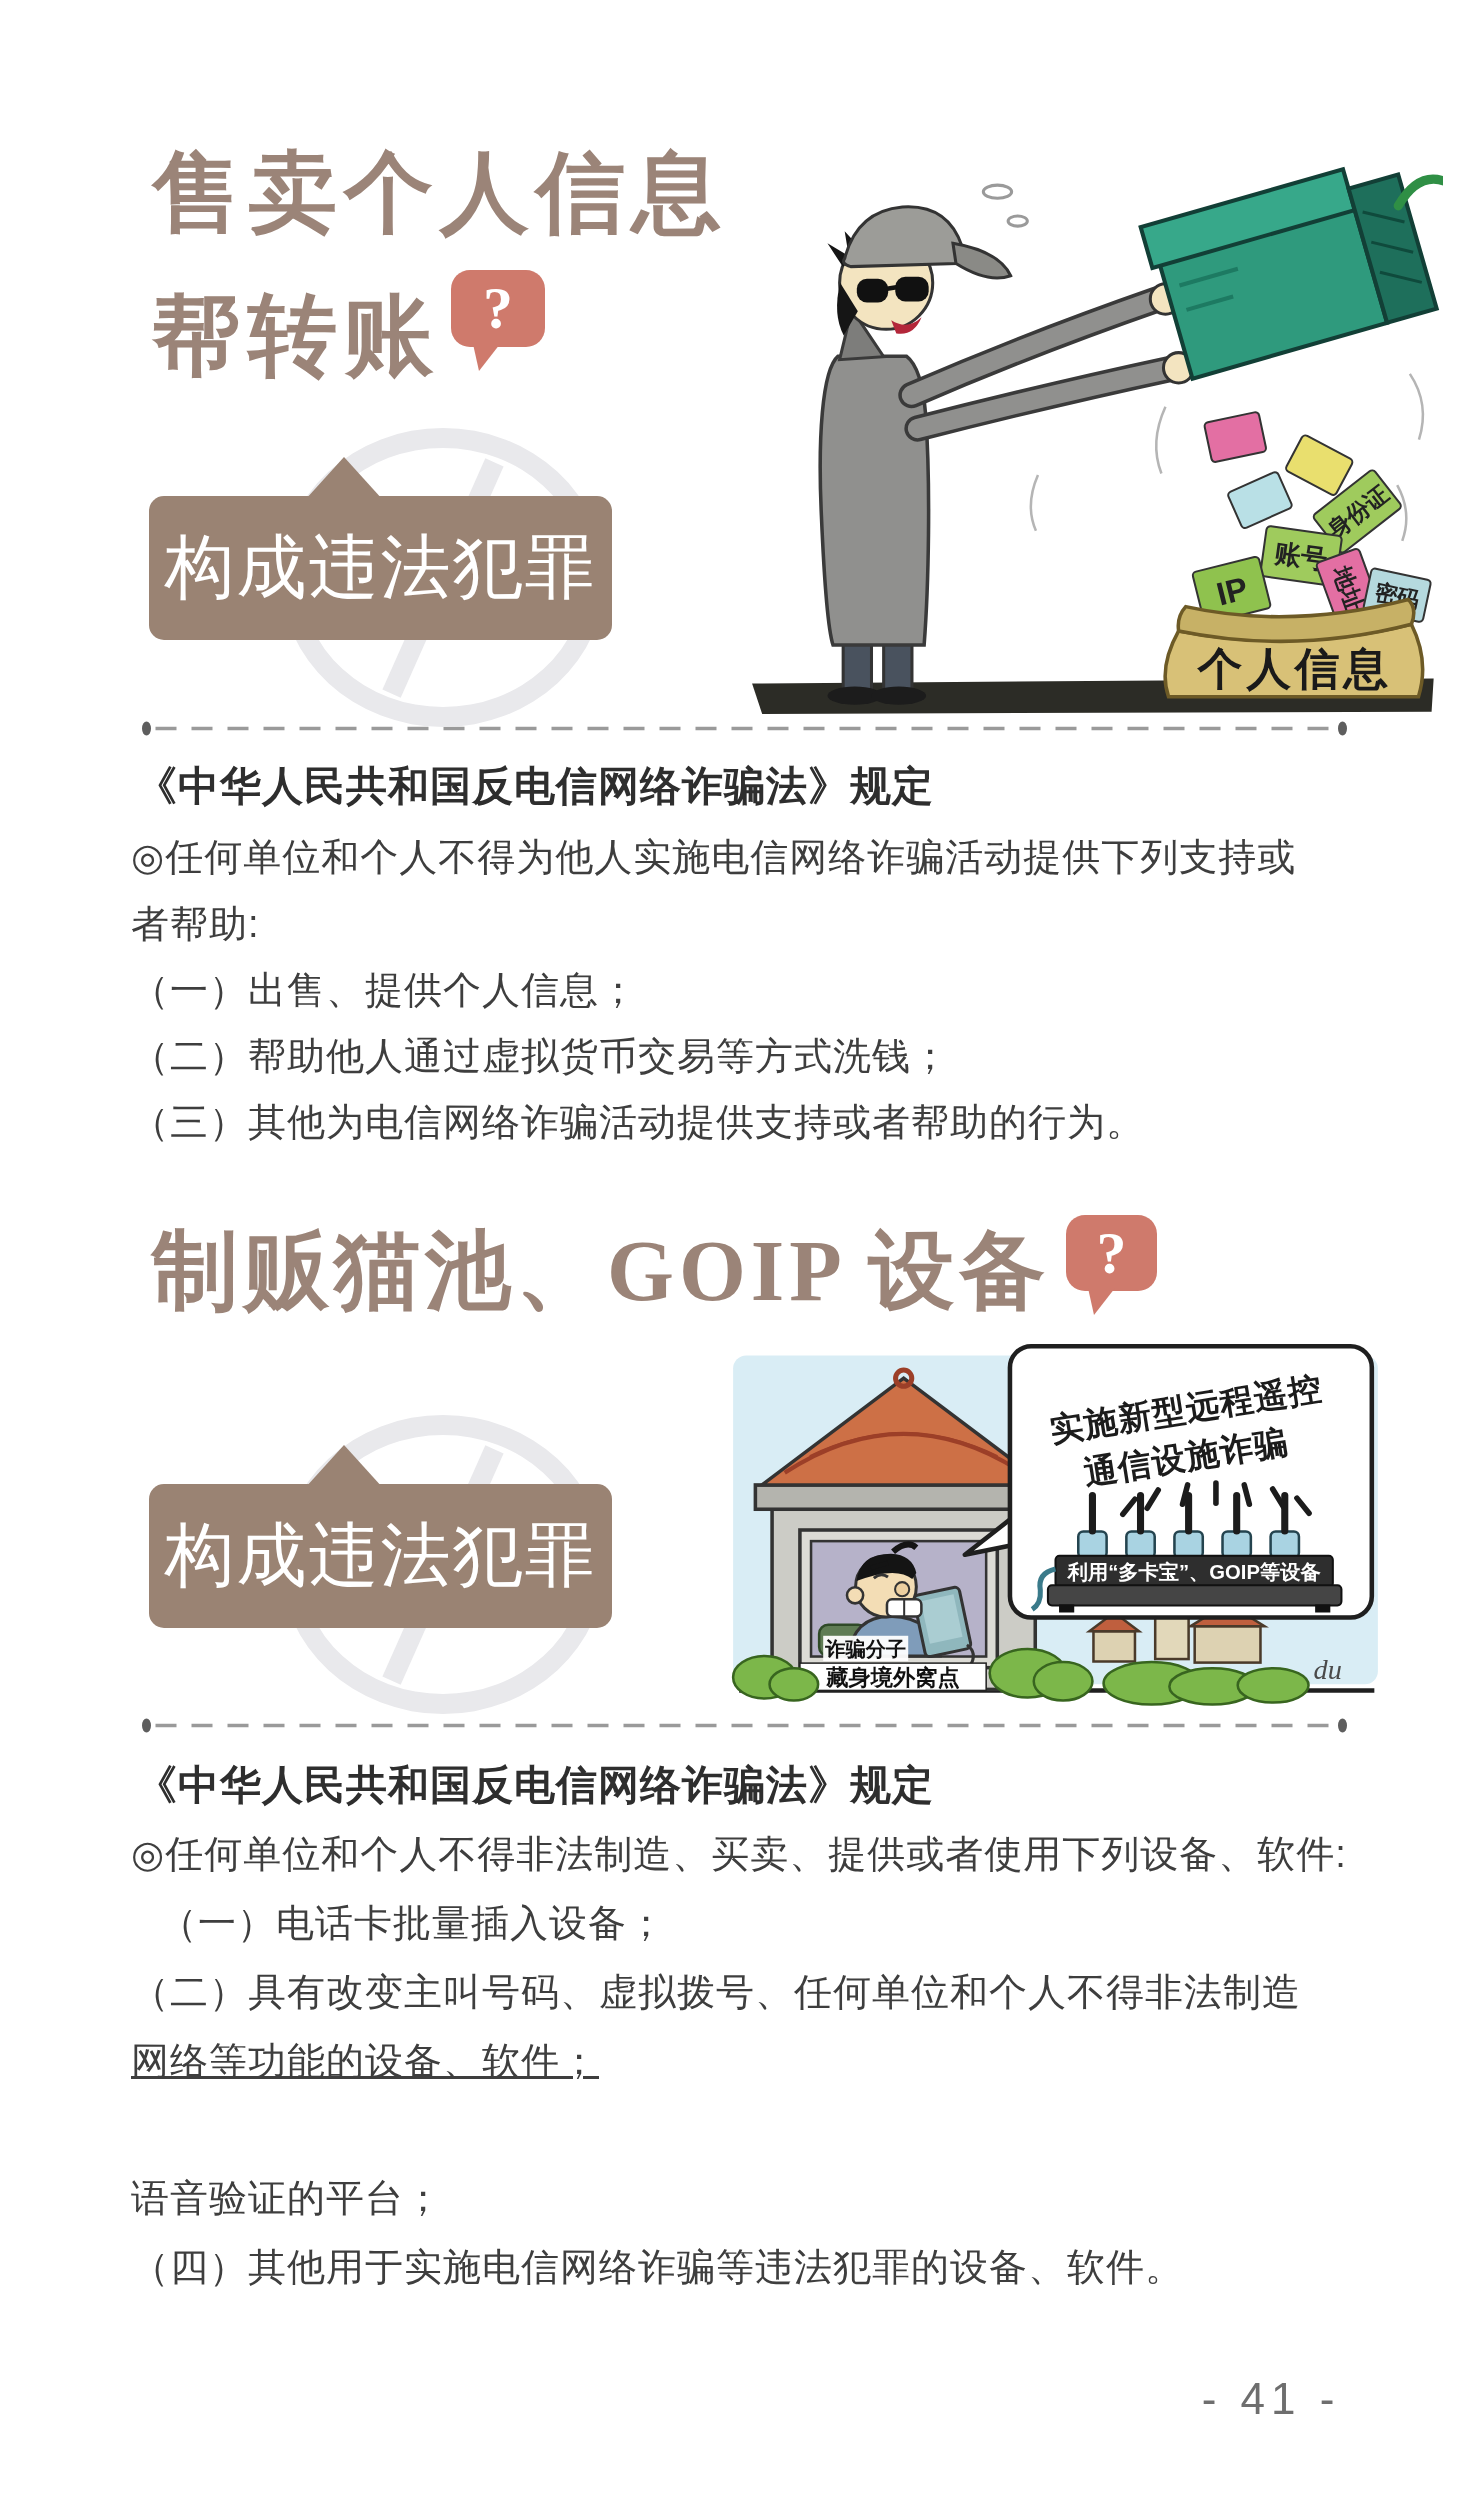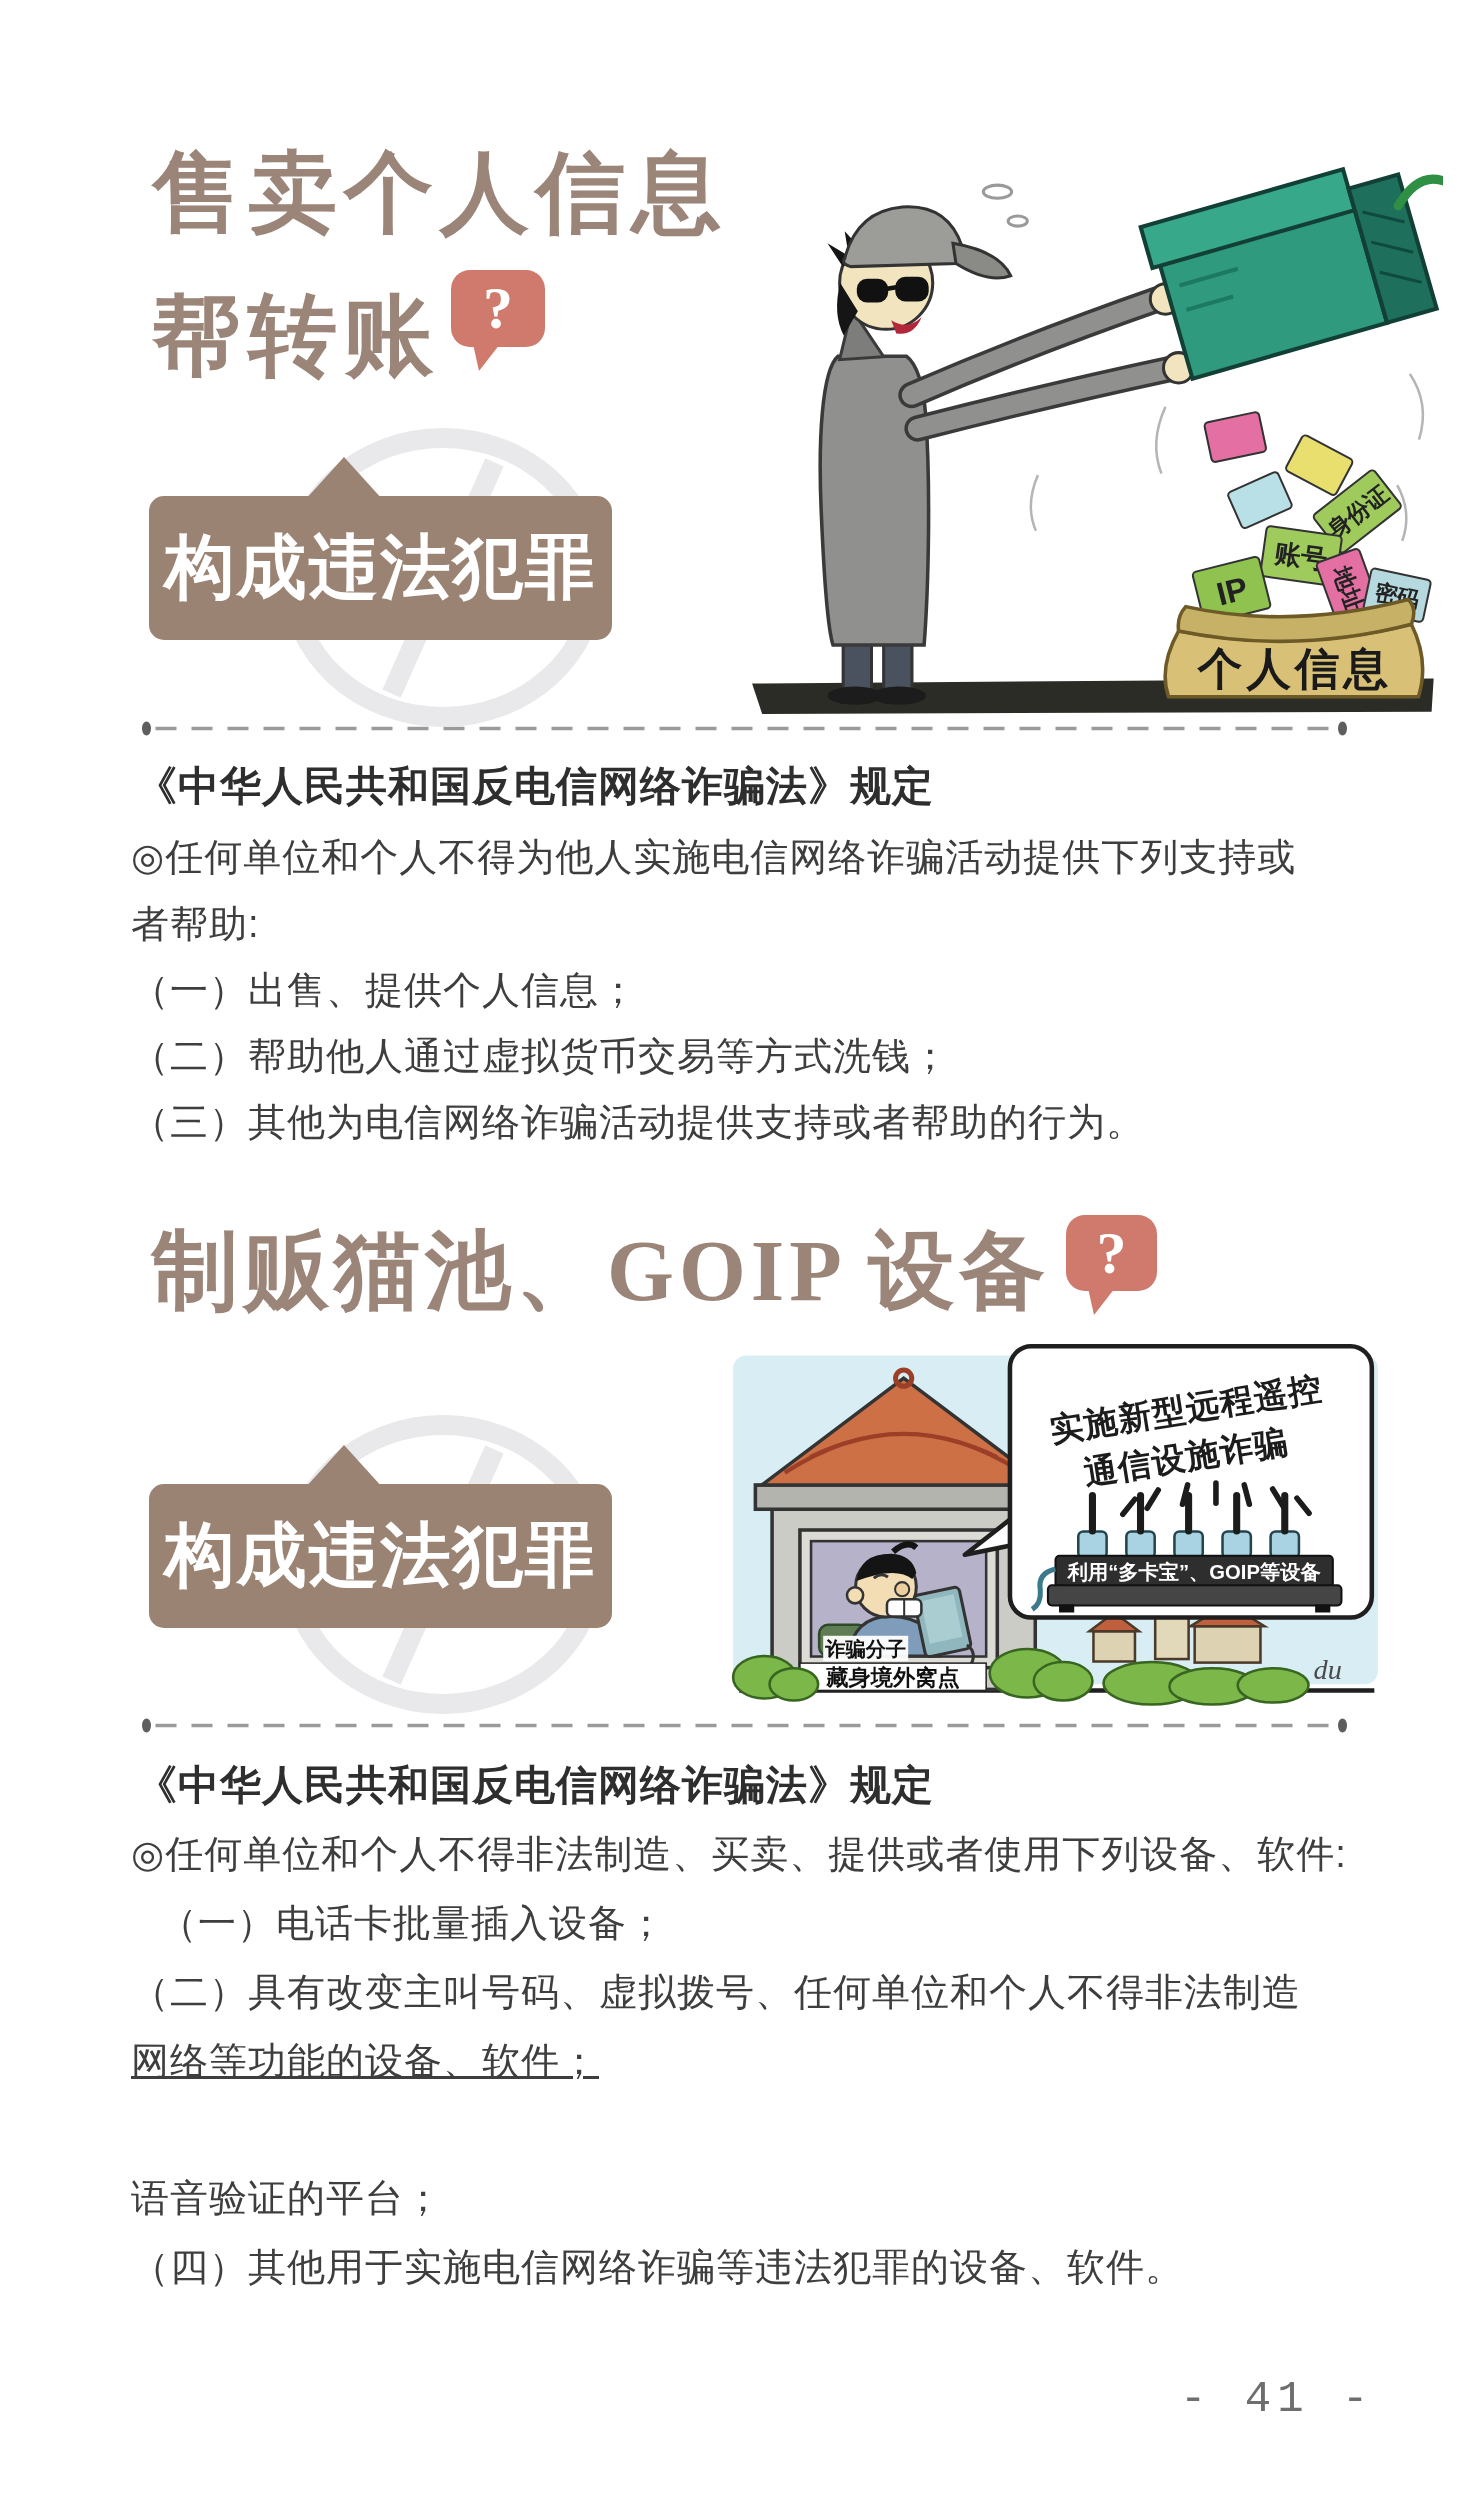--- a/index.html
+++ b/index.html
@@ -44,21 +44,21 @@
   .ban1 { left:281px; top:428px; }
   .ban2 { left:281px; top:1415px; }
 
   .callout {
     position:absolute; left:149px; width:463px; height:144px;
     background:#9a8373; border-radius:15px; z-index:2;
     display:flex; align-items:center; justify-content:center;
   }
   .co1 { top:496px; } .co2 { top:1484px; }
   .callout .label {
-    color:#ffffff; font-weight:700; font-size:70px; letter-spacing:2px; white-space:nowrap;
+    color:#ffffff; font-weight:400; font-size:70px; letter-spacing:2px; white-space:nowrap;
   }
   .callout-tri {
     position:absolute; left:305px; width:0; height:0; z-index:2;
     border-left:39px solid transparent; border-right:39px solid transparent;
     border-bottom:43px solid #9a8373;
   }
   .ct1 { top:457px; } .ct2 { top:1445px; }
 
   .dash-sep { position:absolute; }
 
@@ -67,21 +67,21 @@
     font-size:41px; color:#2e2e2e; letter-spacing:1px;
   }
   .line {
     position:absolute; white-space:nowrap;
     font-size:38px; color:#3e3e3e; letter-spacing:1px;
   }
 
   .illus { position:absolute; }
   .pagenum {
     position:absolute; left:1180px; top:2374px; width:182px; text-align:center;
-    font-size:44px; color:#6e6e6e; letter-spacing:6px; white-space:nowrap;font-family:Liberation Mono, monospace;
+    font-size:44px; color:#6e6e6e; letter-spacing:6px; white-space:nowrap;
   }
 </style>
 </head>
 <body>
 
 <div class="page">
 
   <div class="big-title t1">售卖个人信息</div>
   <div class="big-title t2">帮转账</div>
 

